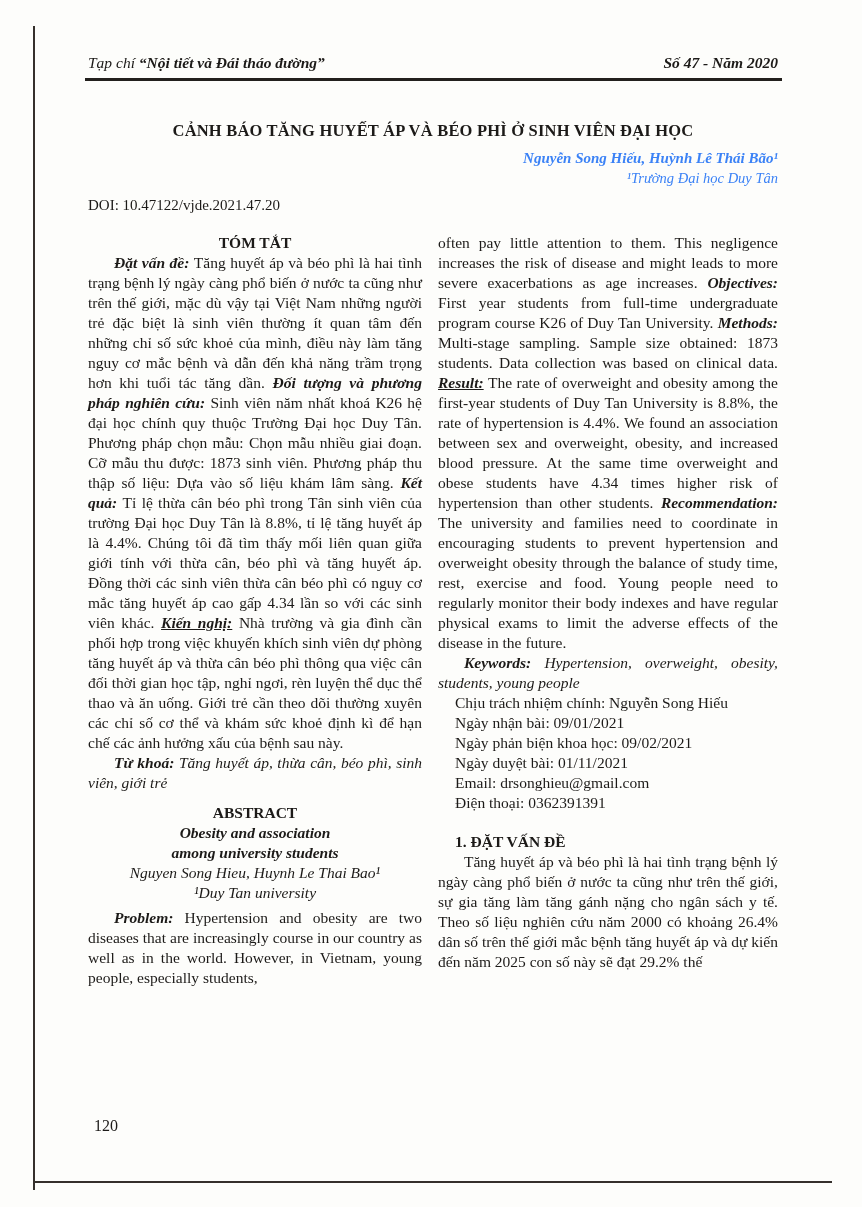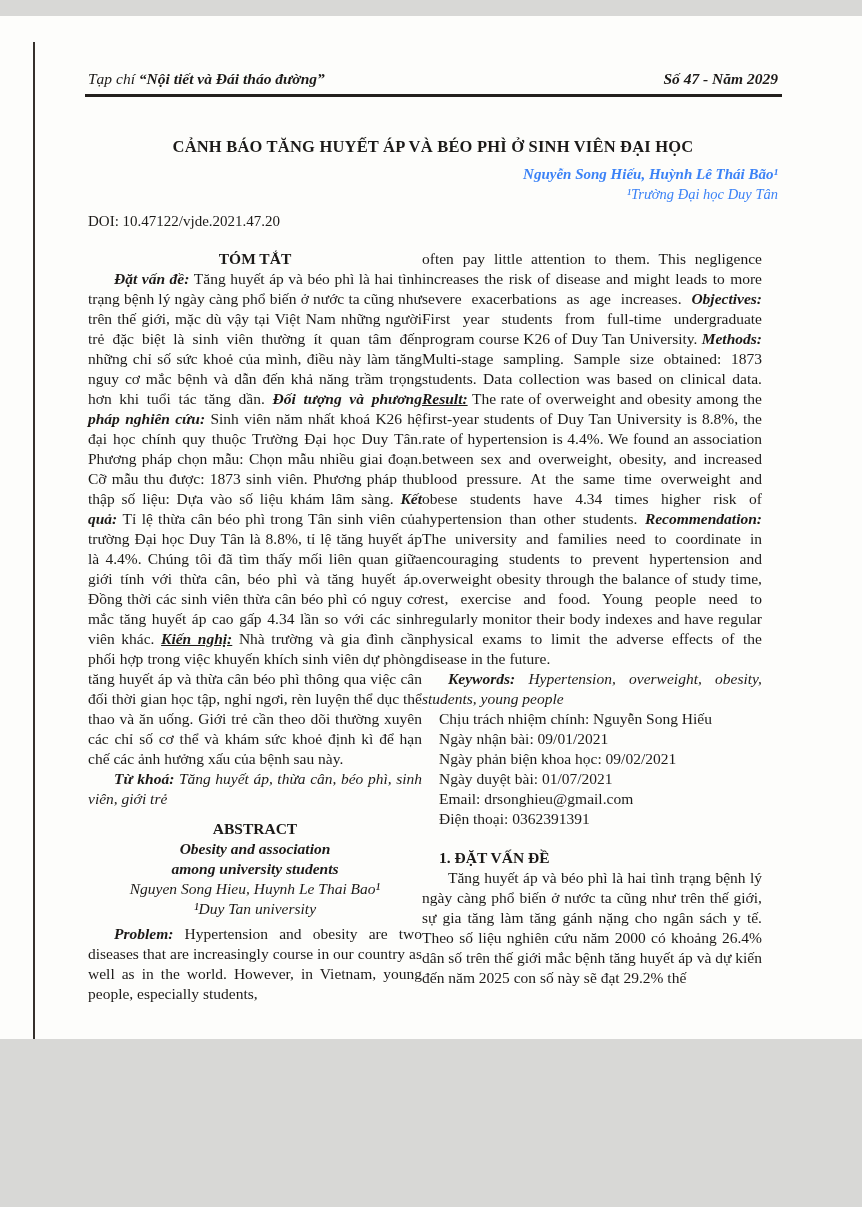--- a/index.html
+++ b/index.html
@@ -2,22 +2,22 @@
 <html><head>
 <meta charset="utf-8">
 <style>
   * { box-sizing: border-box; }
   html, body { margin: 0; padding: 0; }
   body { background: #d8d8d6; }
 
   .page {
     position: relative;
     width: 862px;
-    height: 1023px;
-    margin: 16px auto;
+    height: 1207px;
+    margin: 0 auto;
     background: #fdfdfb;
     color: #1c1a18;
     font-family: "Liberation Serif", "DejaVu Serif", serif;
     overflow: hidden;
   }
 
   .b { font-weight: bold; }
   .i { font-style: italic; }
   .u { text-decoration: underline; }
   .center { text-align: center; }
@@ -51,21 +51,21 @@
     margin-top: 6px; font-size: 15px; line-height: 20px;
     text-align: right; font-weight: bold; font-style: italic;
     color: #3b82f6;
   }
   .affil {
     margin-top: 1px; font-size: 14.5px; line-height: 19px;
     text-align: right; font-style: italic; color: #3b82f6;
   }
   .doi { margin-top: 7px; font-size: 15px; line-height: 20px; }
 
-  .columns { display: flex; gap: 0; margin-top: 18px; }
+  .columns { display: flex; gap: 16px; margin-top: 18px; }
   .col {
     font-size: 15.5px; line-height: 20px; text-align: justify;
     text-justify: inter-word;
   }
   .col-left  { width: 334px; }
   .col-right { width: 340px; }
   .col p { margin: 0; }
   .col h2, .col h3 { margin: 0; font-size: 15.5px; line-height: 20px; }
 
   .indent    { text-indent: 26px; }
@@ -84,21 +84,21 @@
 
 <div class="page">
 
   <div class="left-rule"></div>
   <div class="bottom-rule"></div>
 
   <header class="running-header">
     <div>
       <span class="i">Tạp chí </span><span class="b i">“Nội tiết và Đái tháo đường”</span>
     </div>
-    <div class="b i">Số 47 - Năm 2029</div>
+    <div class="b i">Số 47 - Năm 2020</div>
   </header>
   <div class="header-rule"></div>
 
   <main class="content">
 
     <h1 class="title">CẢNH BÁO TĂNG HUYẾT ÁP VÀ BÉO PHÌ Ở SINH VIÊN ĐẠI HỌC</h1>
     <div class="byline">Nguyễn Song Hiếu, Huỳnh Lê Thái Bão¹</div>
     <div class="affil">¹Trường Đại học Duy Tân</div>
     <div class="doi">DOI: 10.47122/vjde.2021.47.20</div>
 
@@ -118,21 +118,21 @@
         <p class="indent mt-sm"><span class="b i">Problem: </span><span>Hypertension and obesity are two diseases that are increasingly course in our country as well as in the world. However, in Vietnam, young people, especially students,</span></p>
       </section>
 
       <section class="col col-right">
         <p><span>often pay little attention to them. This negligence increases the risk of disease and might leads to more severe exacerbations as age increases. </span><span class="b i">Objectives: </span><span>First year students from full-time undergraduate program course K26 of Duy Tan University. </span><span class="b i">Methods: </span><span>Multi-stage sampling. Sample size obtained: 1873 students. Data collection was based on clinical data. </span><span class="b i u">Result:</span><span> The rate of overweight and obesity among the first-year students of Duy Tan University is 8.8%, the rate of hypertension is 4.4%. We found an association between sex and overweight, obesity, and increased blood pressure. At the same time overweight and obese students have 4.34 times higher risk of hypertension than other students. </span><span class="b i">Recommendation: </span><span>The university and families need to coordinate in encouraging students to prevent hypertension and overweight obesity through the balance of study time, rest, exercise and food. Young people need to regularly monitor their body indexes and have regular physical exams to limit the adverse effects of the disease in the future.</span></p>
         <p class="indent"><span class="b i">Keywords: </span><span class="i">Hypertension, overweight, obesity, students, young people</span></p>
 
         <p class="indent-sm">Chịu trách nhiệm chính: Nguyễn Song Hiếu</p>
         <p class="indent-sm">Ngày nhận bài: 09/01/2021</p>
         <p class="indent-sm">Ngày phản biện khoa học: 09/02/2021</p>
-        <p class="indent-sm">Ngày duyệt bài: 01/07/2021</p>
+        <p class="indent-sm">Ngày duyệt bài: 01/11/2021</p>
         <p class="indent-sm">Email: drsonghieu@gmail.com</p>
         <p class="indent-sm">Điện thoại: 0362391391</p>
 
         <h3 class="b indent-sm mt-line">1. ĐẶT VẤN ĐỀ</h3>
         <p class="indent">Tăng huyết áp và béo phì là hai tình trạng bệnh lý ngày càng phổ biến ở nước ta cũng như trên thế giới, sự gia tăng làm tăng gánh nặng cho ngân sách y tế. Theo số liệu nghiên cứu năm 2000 có khoảng 26.4% dân số trên thế giới mắc bệnh tăng huyết áp và dự kiến đến năm 2025 con số này sẽ đạt 29.2% thế</p>
       </section>
 
     </div>
   </main>
 

